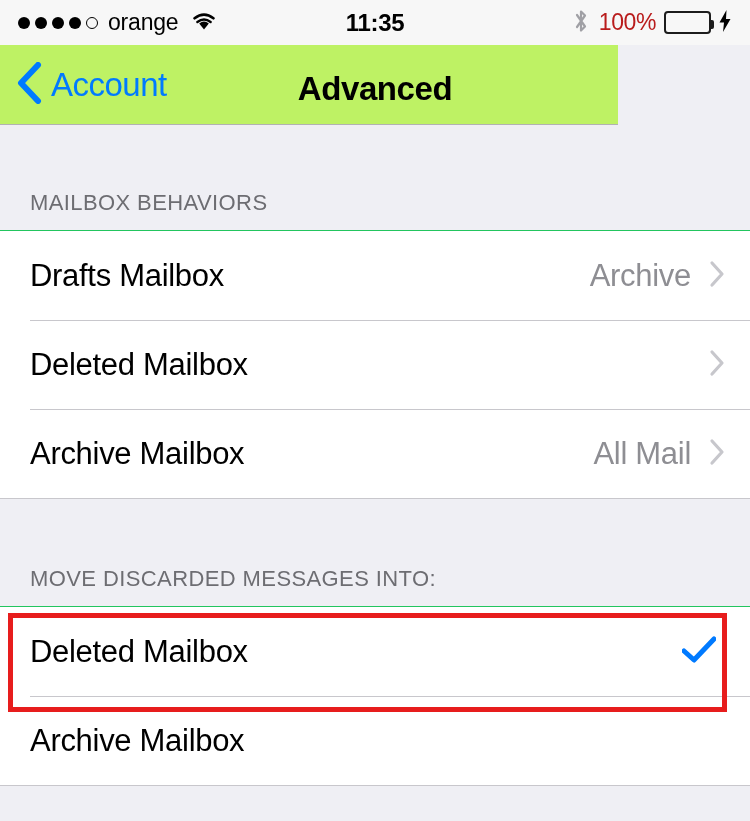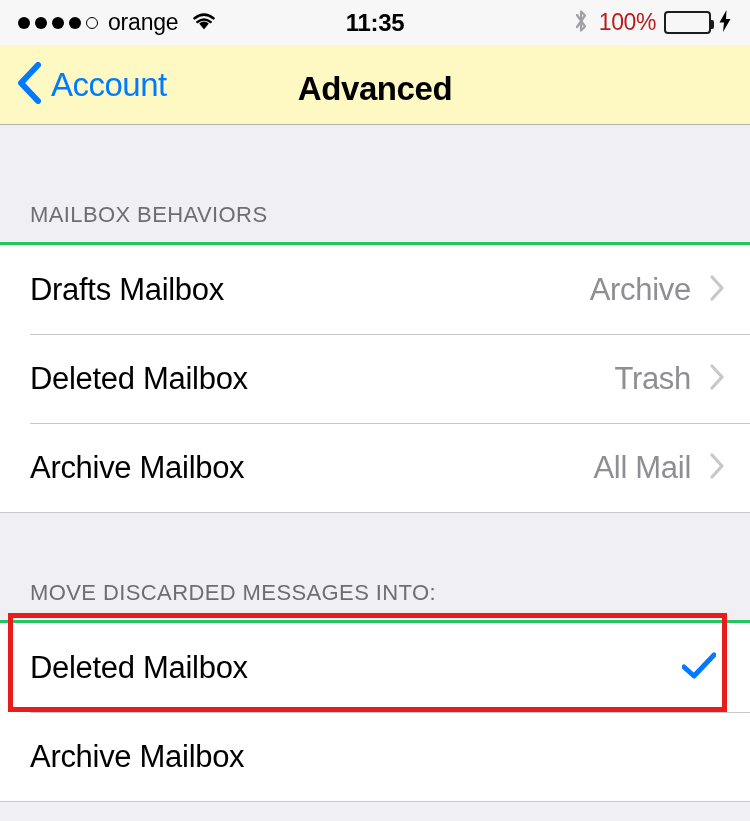--- a/index.html
+++ b/index.html
@@ -114,23 +114,23 @@
     height: 9px;
     background: #1c1c1c;
     border-radius: 0 2px 2px 0;
   }
   .bolt-icon { margin-left: 7px; display:block; }
 
   
   .nav-bar {
     position: absolute;
     top: 45px; left: 0;
-    width: 750px;
+    width: 618px;
     height: 80px;
-    background: #fef9c3;
+    background: #bef264;
     border-bottom: 1px solid #B2B2B2;
     box-sizing: border-box;
   }
   .back-button {
     position: absolute;
     left: 16px;
     top: 0;
     height: 79px;
     display: flex;
     align-items: center;
@@ -170,26 +170,26 @@
   .section-header {
     display: flex;
     align-items: flex-end;
     box-sizing: border-box;
     padding: 0 0 14px 30px;
     font-size: 22px;
     color: #6D6D72;
     letter-spacing: 0.4px;
     background: #EFEFF4;
   }
-  .section-header.first { height: 116px; }
+  .section-header.first { height: 104px; }
   .section-header.second { height: 107px; }
 
   .table-group {
     background: #FFFFFF;
-    border-top: 3px solid #22c55e;
+    border-top: 1px solid #22c55e;
     border-bottom: 1px solid #C8C7CC;
   }
   .row {
     position: relative;
     height: 89px;
     display: flex;
     align-items: center;
     box-sizing: border-box;
     padding: 0 24px 0 30px;
     background: #FFFFFF;
@@ -304,21 +304,20 @@
         <span class="row-label">Drafts Mailbox</span>
         <span class="row-value">Archive</span>
         <span class="disclosure">
           <svg width="17" height="28" viewBox="0 0 17 28">
             <path d="M3 3 L13 14 L3 25" stroke="#C7C7CC" stroke-width="3.2" fill="none" stroke-linecap="round" stroke-linejoin="round"></path>
           </svg>
         </span>
       </div>
       <div class="row">
         <span class="row-label">Deleted Mailbox</span>
-        <span class="row-value">Trash</span>
         <span class="disclosure">
           <svg width="17" height="28" viewBox="0 0 17 28">
             <path d="M3 3 L13 14 L3 25" stroke="#C7C7CC" stroke-width="3.2" fill="none" stroke-linecap="round" stroke-linejoin="round"></path>
           </svg>
         </span>
       </div>
       <div class="row">
         <span class="row-label">Archive Mailbox</span>
         <span class="row-value">All Mail</span>
         <span class="disclosure">

